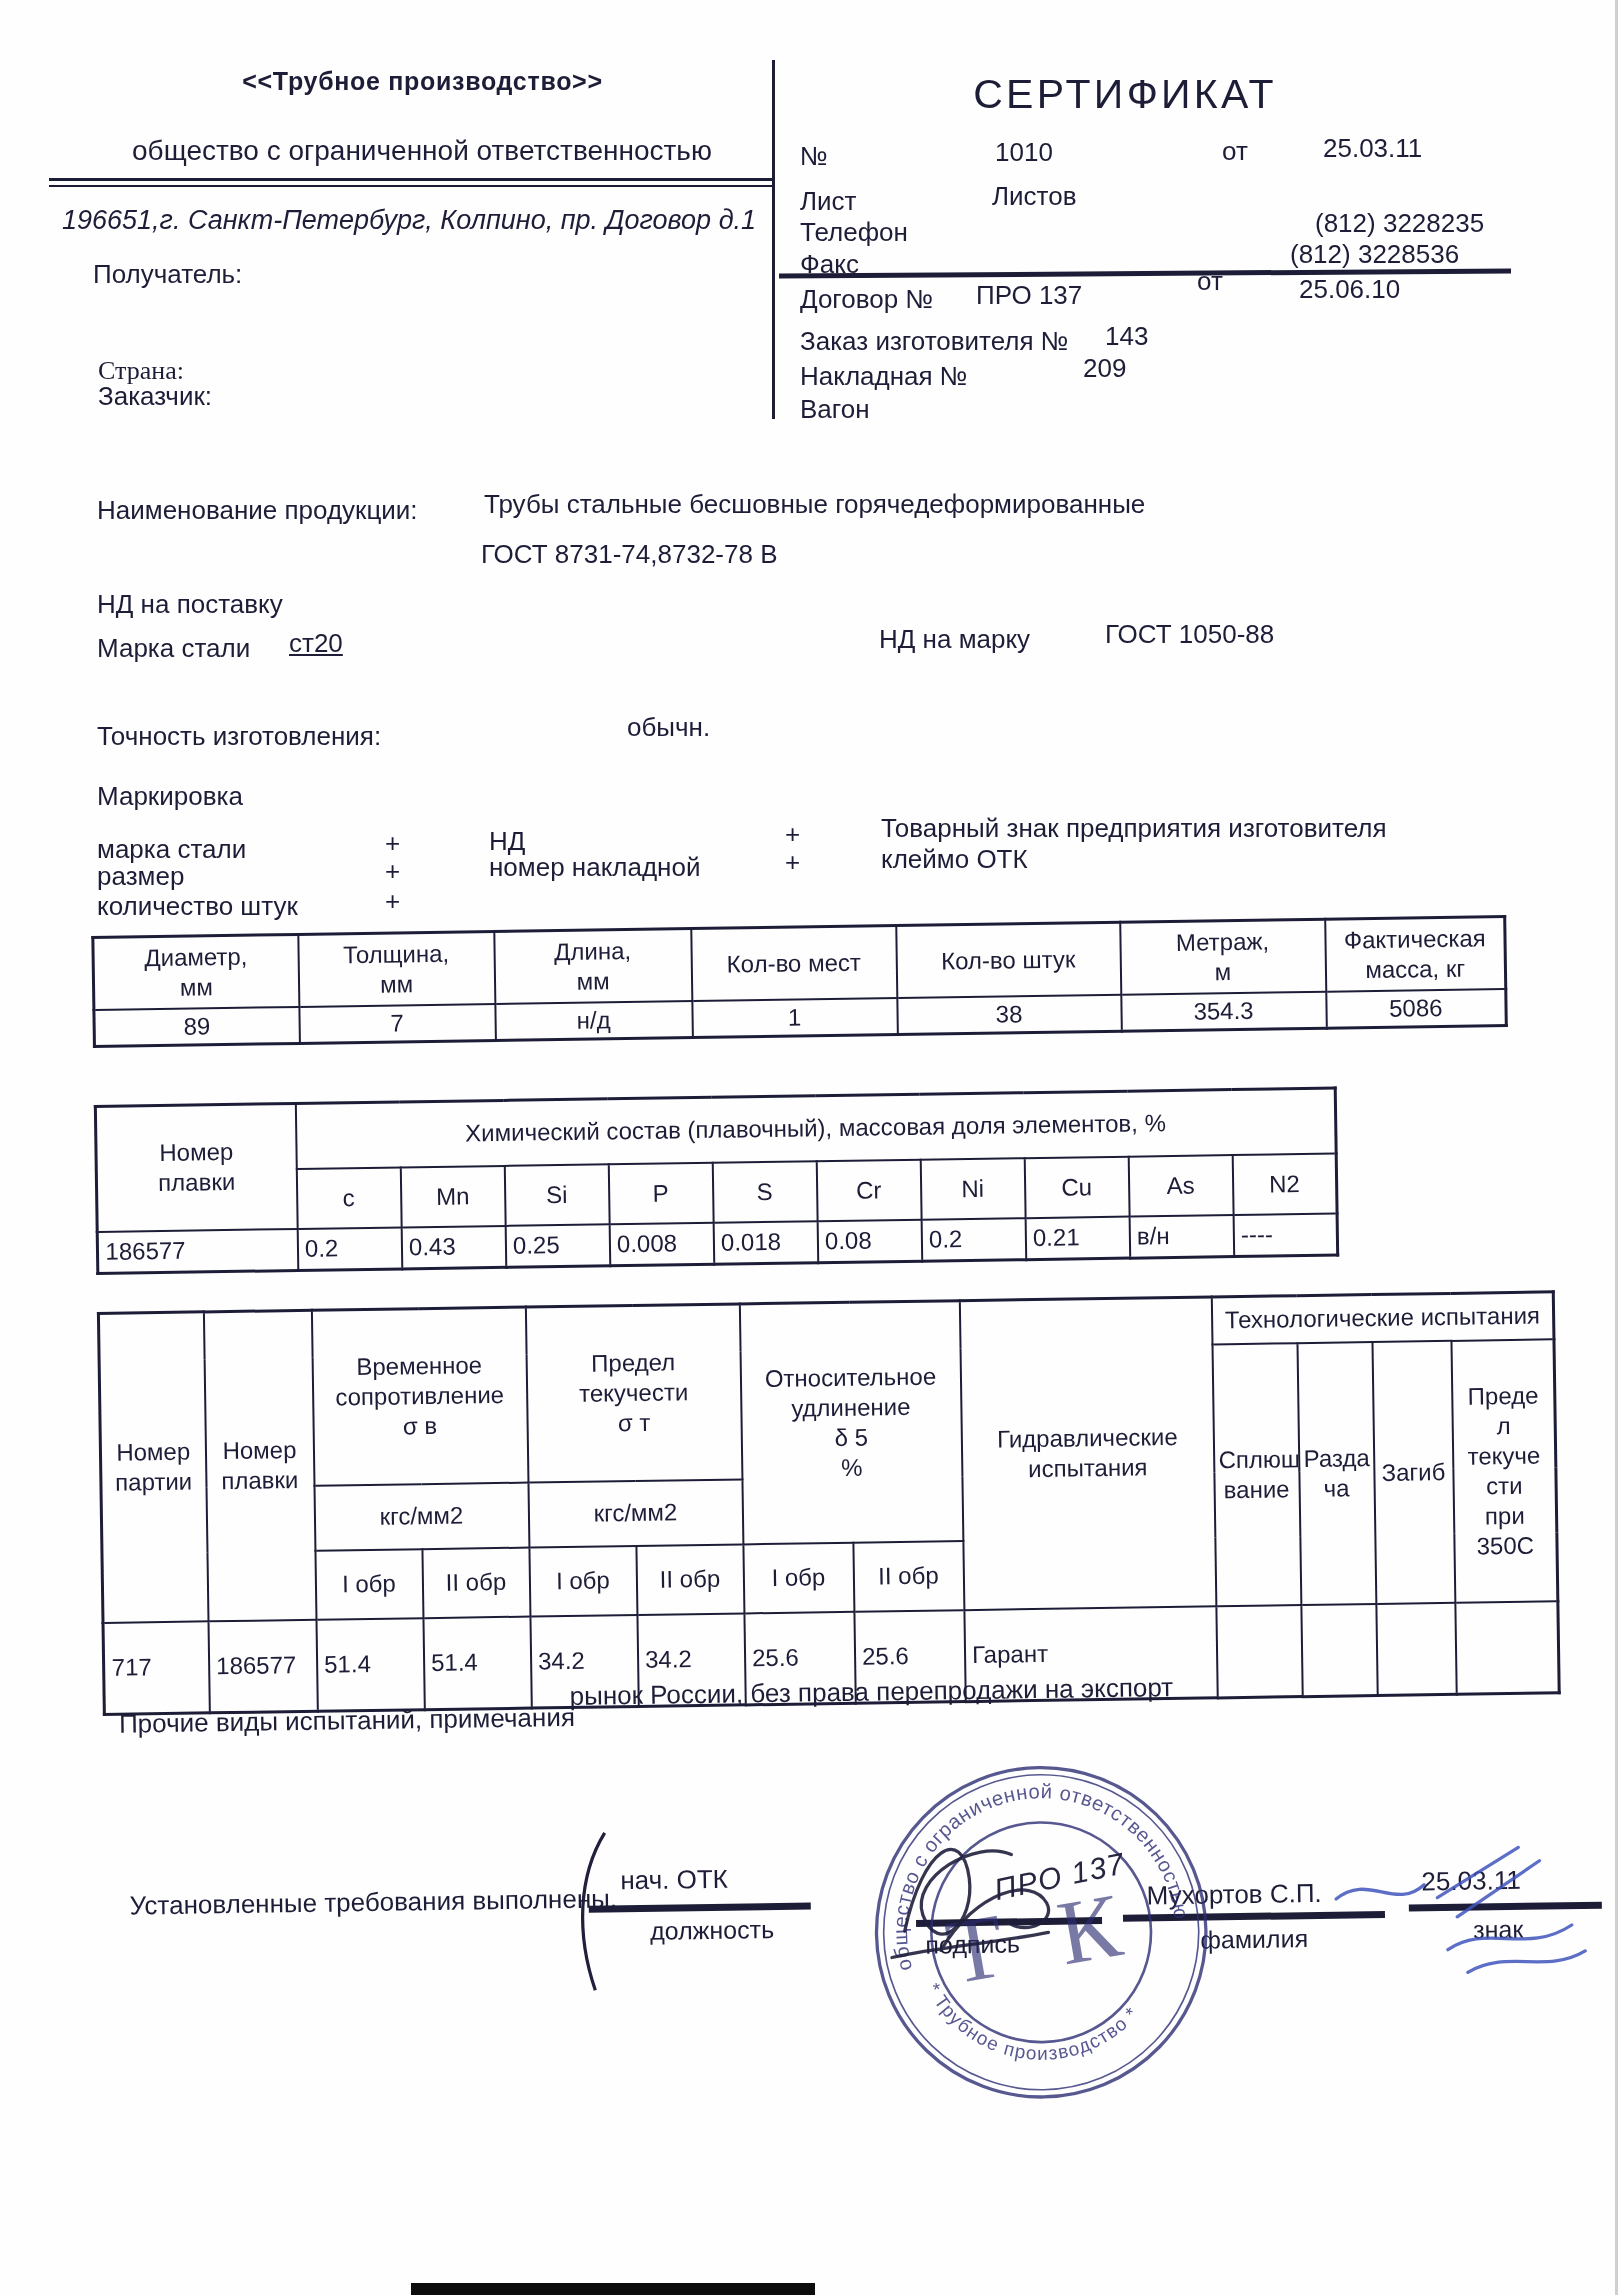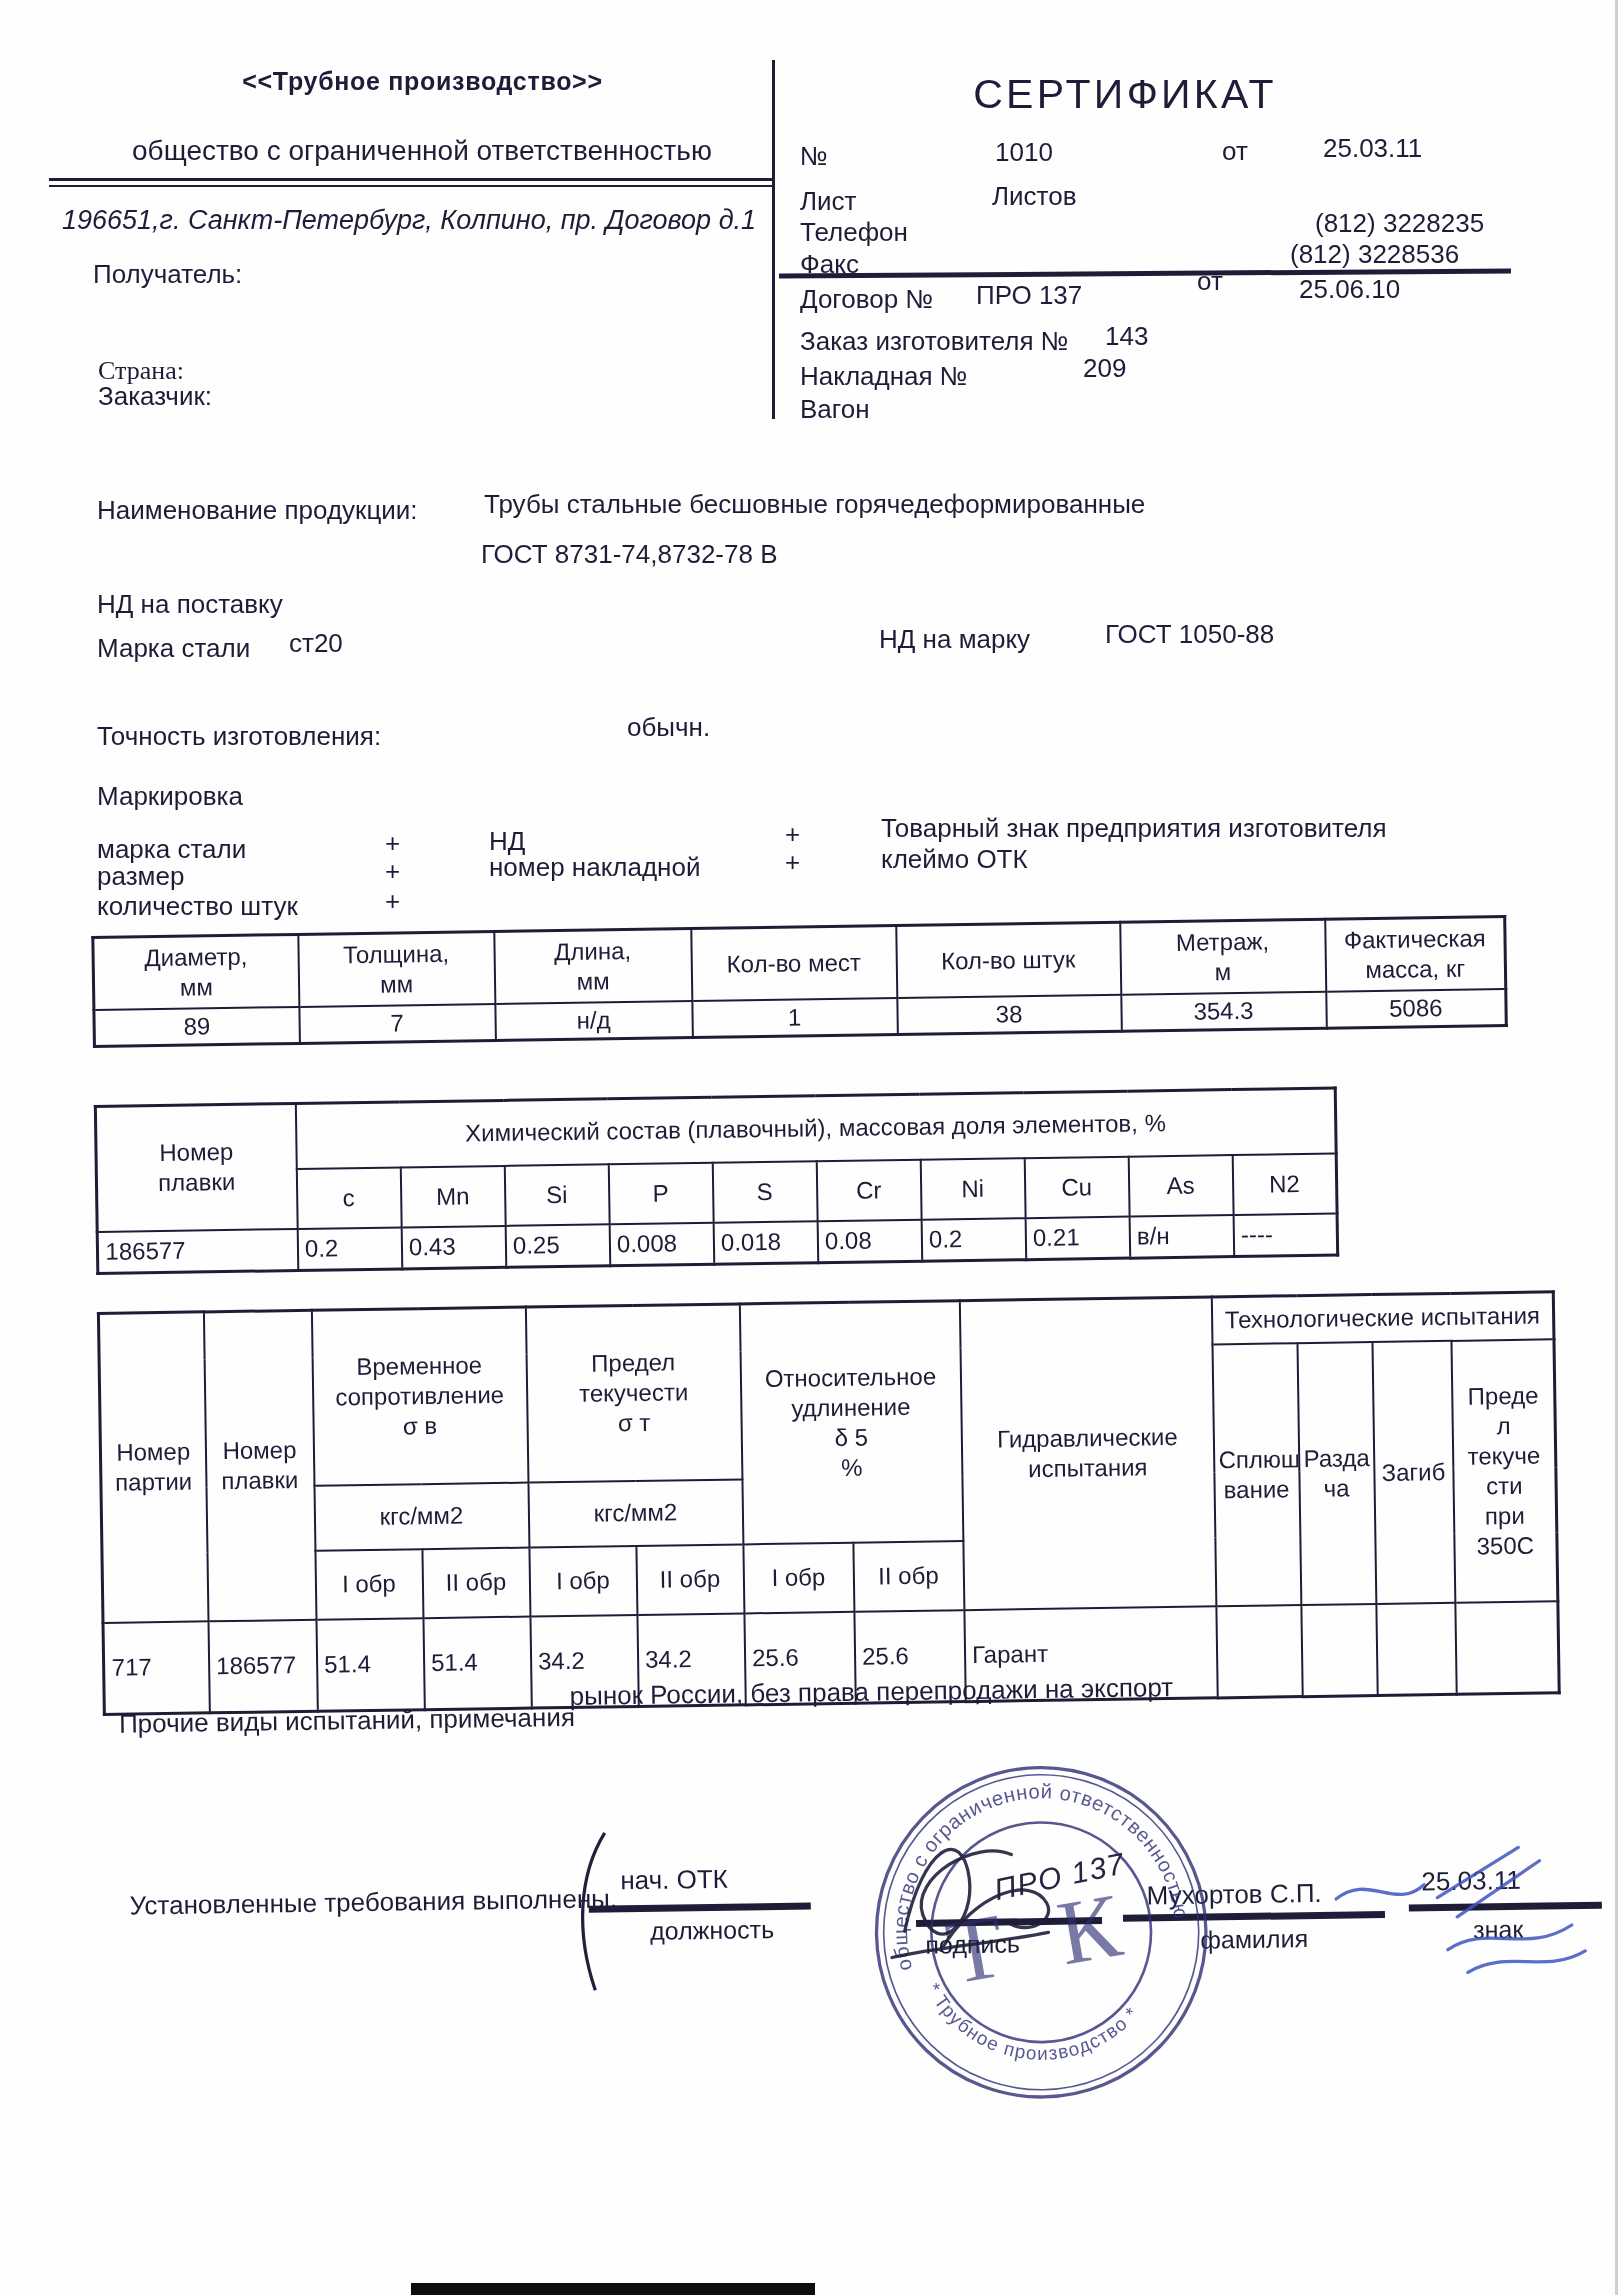--- a/index.html
+++ b/index.html
@@ -92,21 +92,21 @@
 
   <div class="abs t" style="left:800px;top:394px;">Вагон</div>
 
   <div class="abs t" style="left:97px;top:495px;">Наименование продукции:</div>
   <div class="abs t" style="left:484px;top:489px;">Трубы стальные бесшовные горячедеформированные</div>
   <div class="abs t" style="left:481px;top:539px;">ГОСТ 8731-74,8732-78 В</div>
 
   <div class="abs t" style="left:97px;top:589px;">НД на поставку</div>
 
   <div class="abs t" style="left:97px;top:633px;">Марка стали</div>
-  <div class="abs t" style="left:289px;top:628px;">ст20</div>
+  <div class="abs t" style="left:289px;top:628px;text-decoration:underline;">ст20</div>
   <div class="abs t" style="left:879px;top:624px;text-align:center;">НД на марку</div>
   <div class="abs t" style="left:1105px;top:619px;">ГОСТ 1050-88</div>
 
   <div class="abs t" style="left:97px;top:721px;">Точность изготовления:</div>
   <div class="abs t" style="left:627px;top:712px;">обычн.</div>
 
   <div class="abs t" style="left:97px;top:781px;">Маркировка</div>
 
   <div class="abs t" style="left:97px;top:834px;">марка стали</div>
   <div class="abs t" style="left:385px;top:828px;">+</div>

